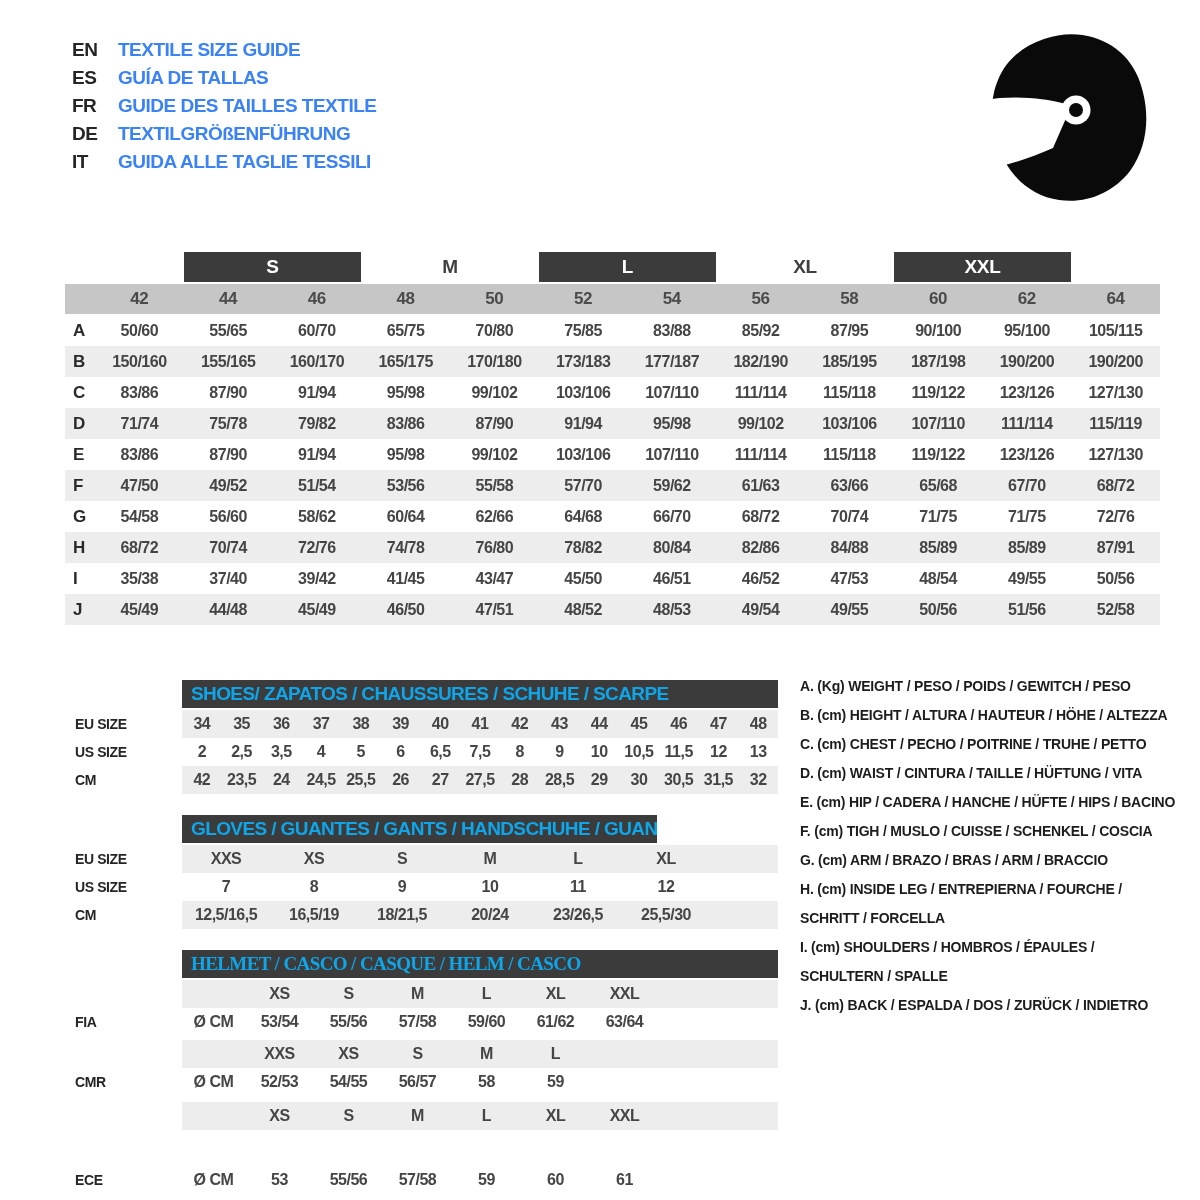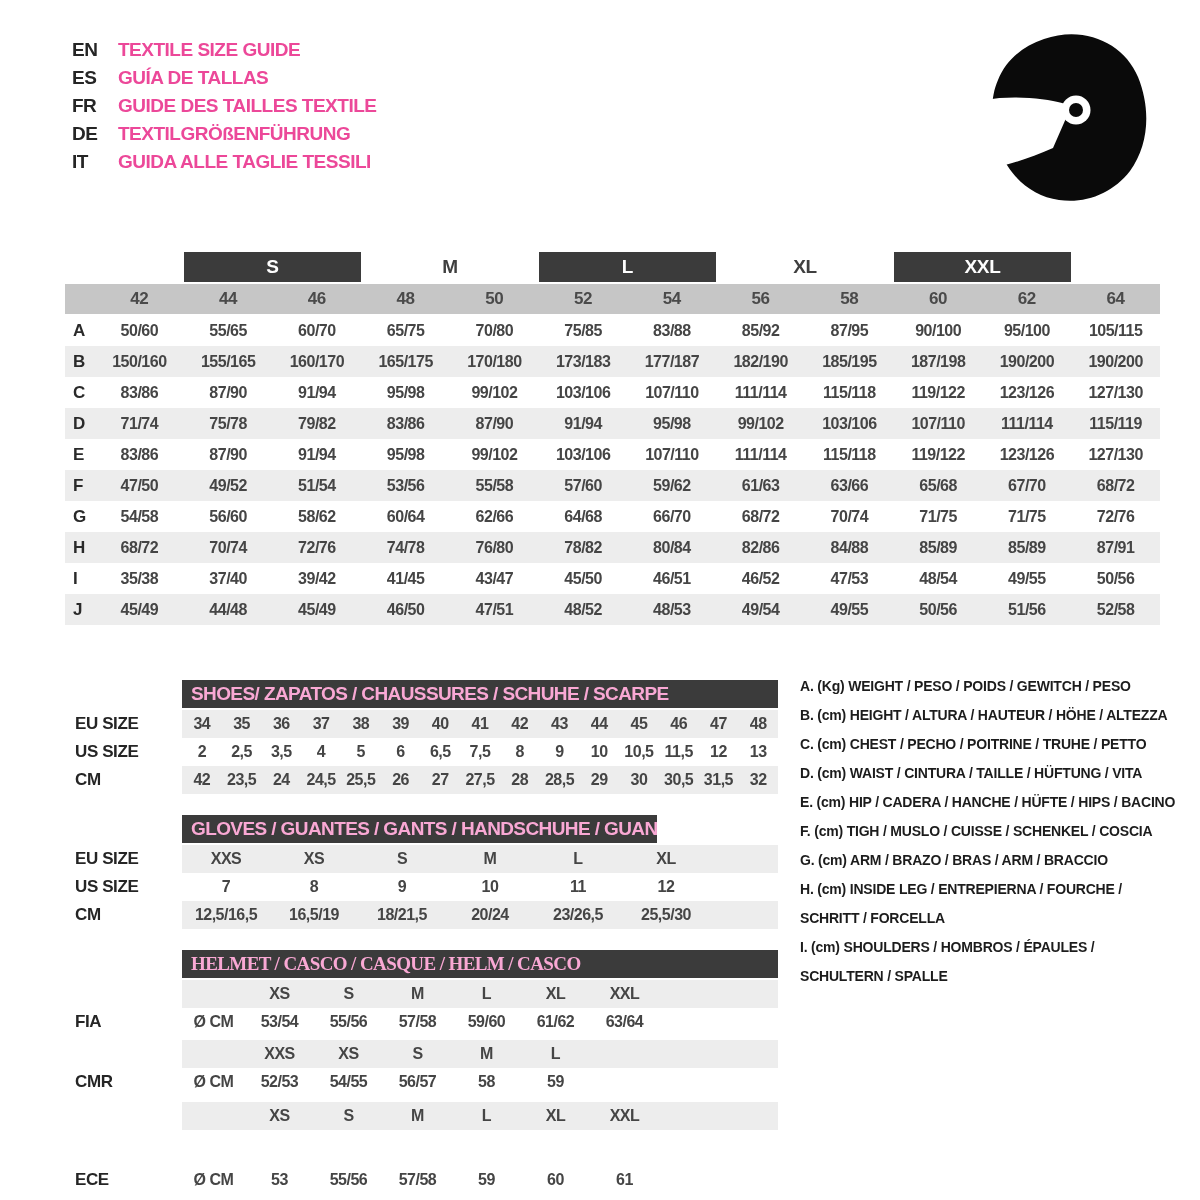--- a/index.html
+++ b/index.html
@@ -5,40 +5,40 @@
   * { box-sizing: border-box; margin: 0; padding: 0; }
   html,body { background:#fff; }
   body { font-family: "Liberation Sans", sans-serif; }
   .page { position:relative; width:1200px; height:1200px; background:#ffffff; overflow:hidden;
           font-weight:700; color:#3f3f3f; }
   .abs { position:absolute; }
 
   
   .lang-row { display:flex; height:28px; align-items:center; }
   .lang-code { width:46px; font-size:19px; color:#252525; letter-spacing:-0.5px; }
-  .lang-label { font-size:19px; color:#ec4899; letter-spacing:-0.5px; white-space:nowrap; }
+  .lang-label { font-size:19px; color:#3b82f6; letter-spacing:-0.5px; white-space:nowrap; }
 
   
   .maingrid { display:grid; grid-template-columns:30px repeat(12,1fr); align-items:center; }
   .hdrbox { background:#3b3b3b; color:#fdfdfd; text-align:center; font-size:19px;
             height:30px; line-height:30px; letter-spacing:-0.3px; }
   .hdrlabel { color:#3f3f3f; text-align:center; font-size:19px; letter-spacing:-0.3px; }
   .numrow { background:#c6c6c6; height:30px; }
   .numcell { text-align:center; font-size:17px; letter-spacing:-0.4px; color:#4a4a4a; }
   .trow { height:31px; }
   .trow.stripe { background:#ededed; }
   .rowletter { font-size:17px; color:#2a2a2a; padding-left:8px; }
   .vcell { text-align:center; font-size:16px; letter-spacing:-0.5px; color:#454545; }
 
   
-  .secbar { position:absolute; background:#3b3b3b; color:#f9a8d4; font-size:19px;
+  .secbar { position:absolute; background:#3b3b3b; color:#0ea5e9; font-size:19px;
             letter-spacing:-0.6px; height:28px; line-height:28px; padding-left:9px;
             white-space:nowrap; overflow:hidden; }
   .srow { position:absolute; left:65px; width:1095px; height:28px; }
-  .rlabel { position:absolute; left:10px; top:0; line-height:28px; font-size:17px;
+  .rlabel { position:absolute; left:10px; top:0; line-height:28px; font-size:14px;
             color:#252525; letter-spacing:-0.4px; white-space:nowrap; }
   .stripebg { position:absolute; left:117px; top:0; width:596px; height:28px; background:#ededed; }
   .vals { position:absolute; left:117px; top:0; height:28px; display:grid; align-items:center; }
   .vals div { text-align:center; font-size:16px; letter-spacing:-0.5px; color:#454545; white-space:nowrap; }
   .g15 { width:596px; grid-template-columns:repeat(15,1fr); }
   .g6  { width:528px; grid-template-columns:repeat(6,1fr); }
   .gh  { grid-template-columns:63px repeat(6,69px); }
 
   
   .legend { position:absolute; left:800px; top:672px; width:390px; }
@@ -181,21 +181,21 @@
         <div class="vcell">123/126</div>
         <div class="vcell">127/130</div>
       </div>
       <div class="maingrid trow stripe">
         <div class="rowletter">F</div>
         <div class="vcell">47/50</div>
         <div class="vcell">49/52</div>
         <div class="vcell">51/54</div>
         <div class="vcell">53/56</div>
         <div class="vcell">55/58</div>
-        <div class="vcell">57/60</div>
+        <div class="vcell">57/70</div>
         <div class="vcell">59/62</div>
         <div class="vcell">61/63</div>
         <div class="vcell">63/66</div>
         <div class="vcell">65/68</div>
         <div class="vcell">67/70</div>
         <div class="vcell">68/72</div>
       </div>
       <div class="maingrid trow">
         <div class="rowletter">G</div>
         <div class="vcell">54/58</div>
@@ -286,20 +286,23 @@
       <div>
         <div class="legend-line">G. (cm) ARM / BRAZO / BRAS / ARM / BRACCIO</div>
       </div>
       <div>
         <div class="legend-line">H. (cm) INSIDE LEG / ENTREPIERNA / FOURCHE /</div>
         <div class="legend-line">SCHRITT / FORCELLA</div>
       </div>
       <div>
         <div class="legend-line">I. (cm) SHOULDERS / HOMBROS / ÉPAULES /</div>
         <div class="legend-line">SCHULTERN / SPALLE</div>
+      </div>
+      <div>
+        <div class="legend-line">J. (cm) BACK / ESPALDA / DOS / ZURÜCK / INDIETRO</div>
       </div>
     </div>
 
 <div class="srow" style="top: 710px;">
       <div class="stripebg"></div>
       <div class="rlabel">EU SIZE</div>
       <div class="vals g15">
         <div>34</div>
         <div>35</div>
         <div>36</div>

